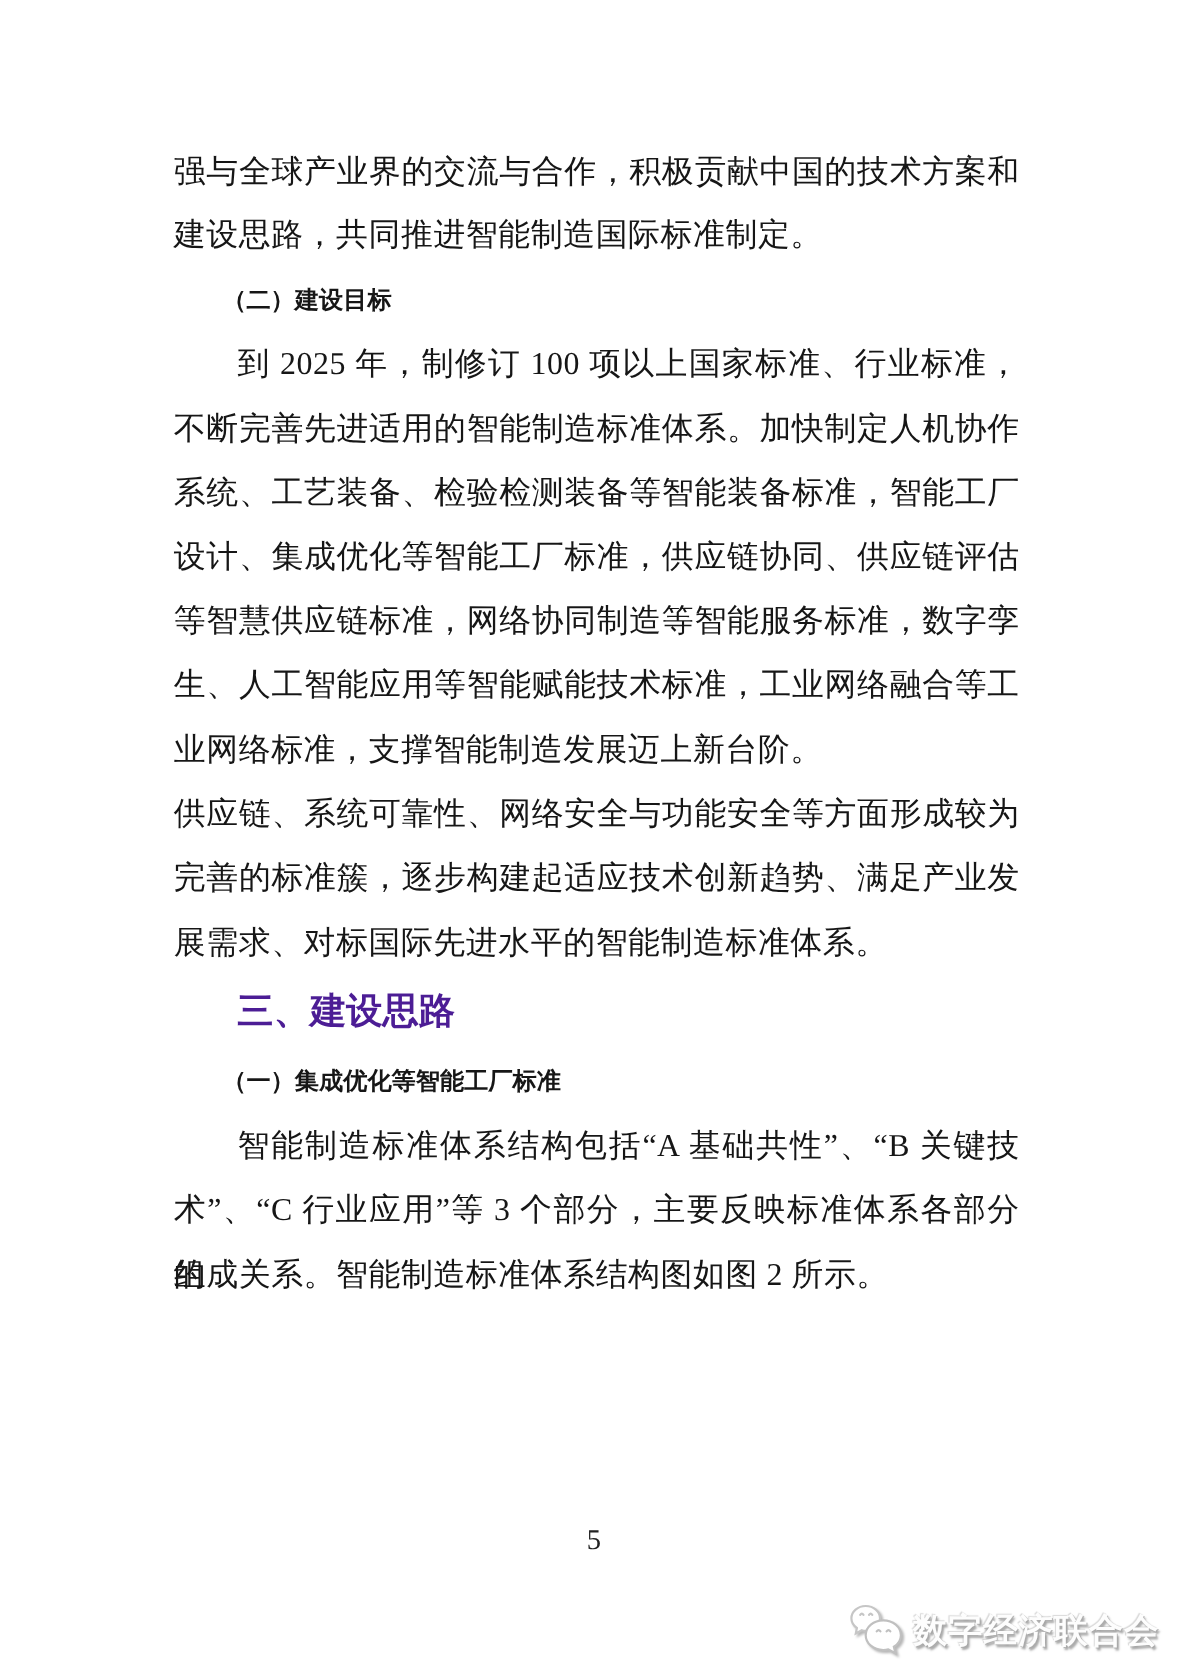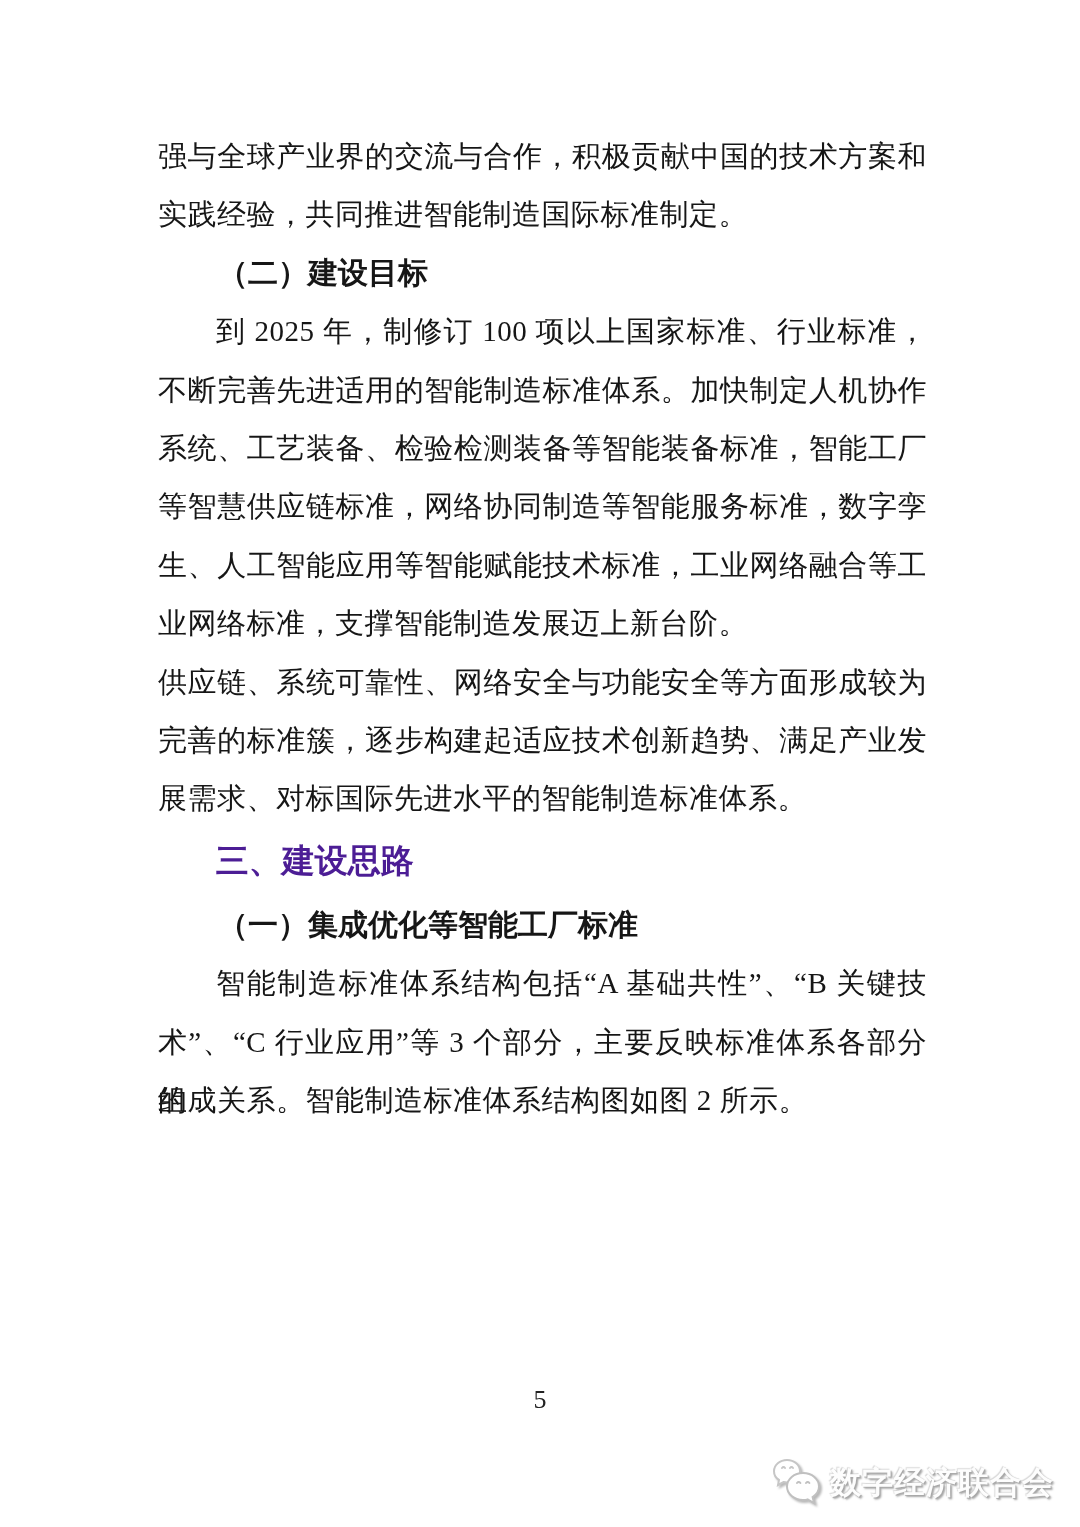--- a/index.html
+++ b/index.html
@@ -40,21 +40,21 @@
     text-indent: 2em;
   }
   
   .last {
     text-align: left;
     text-align-last: left;
   }
   .h-minor {
     height: 58.4px;
     line-height: 58.4px;
-    font-size: 30px;
+    font-size: 22px;
     font-weight: bold;
     text-indent: 2em;
     font-family: Liberation Serif, serif;
   }
   .h-major {
     height: 58.4px;
     line-height: 58.4px;
     font-size: 33px;
     font-weight: bold;
     text-indent: 1.75em;
@@ -97,27 +97,28 @@
   }
 </style>
 </head>
 <body>
 
 <div class="page">
 
   <main class="body-text">
 
     <div class="line j">强与全球产业界的交流与合作，积极贡献中国的技术方案和</div>
-    <div class="line last">实践经验，共同推进智能制造国际标准制定。</div>
+    <div class="line last">建设思路，共同推进智能制造国际标准制定。</div>
 
     <div class="h-minor">（二）建设目标</div>
 
     <div class="line j indent">到 2025 年，制修订 100 项以上国家标准、行业标准，</div>
     <div class="line j">不断完善先进适用的智能制造标准体系。加快制定人机协作</div>
     <div class="line j">系统、工艺装备、检验检测装备等智能装备标准，智能工厂</div>
+    <div class="line j">设计、集成优化等智能工厂标准，供应链协同、供应链评估</div>
     <div class="line j">等智慧供应链标准，网络协同制造等智能服务标准，数字孪</div>
     <div class="line j">生、人工智能应用等智能赋能技术标准，工业网络融合等工</div>
     <div class="line last">业网络标准，支撑智能制造发展迈上新台阶。</div>
 
     <div class="line j">供应链、系统可靠性、网络安全与功能安全等方面形成较为</div>
     <div class="line j">完善的标准簇，逐步构建起适应技术创新趋势、满足产业发</div>
     <div class="line last">展需求、对标国际先进水平的智能制造标准体系。</div>
 
     <div class="h-major">三、建设思路</div>
 

